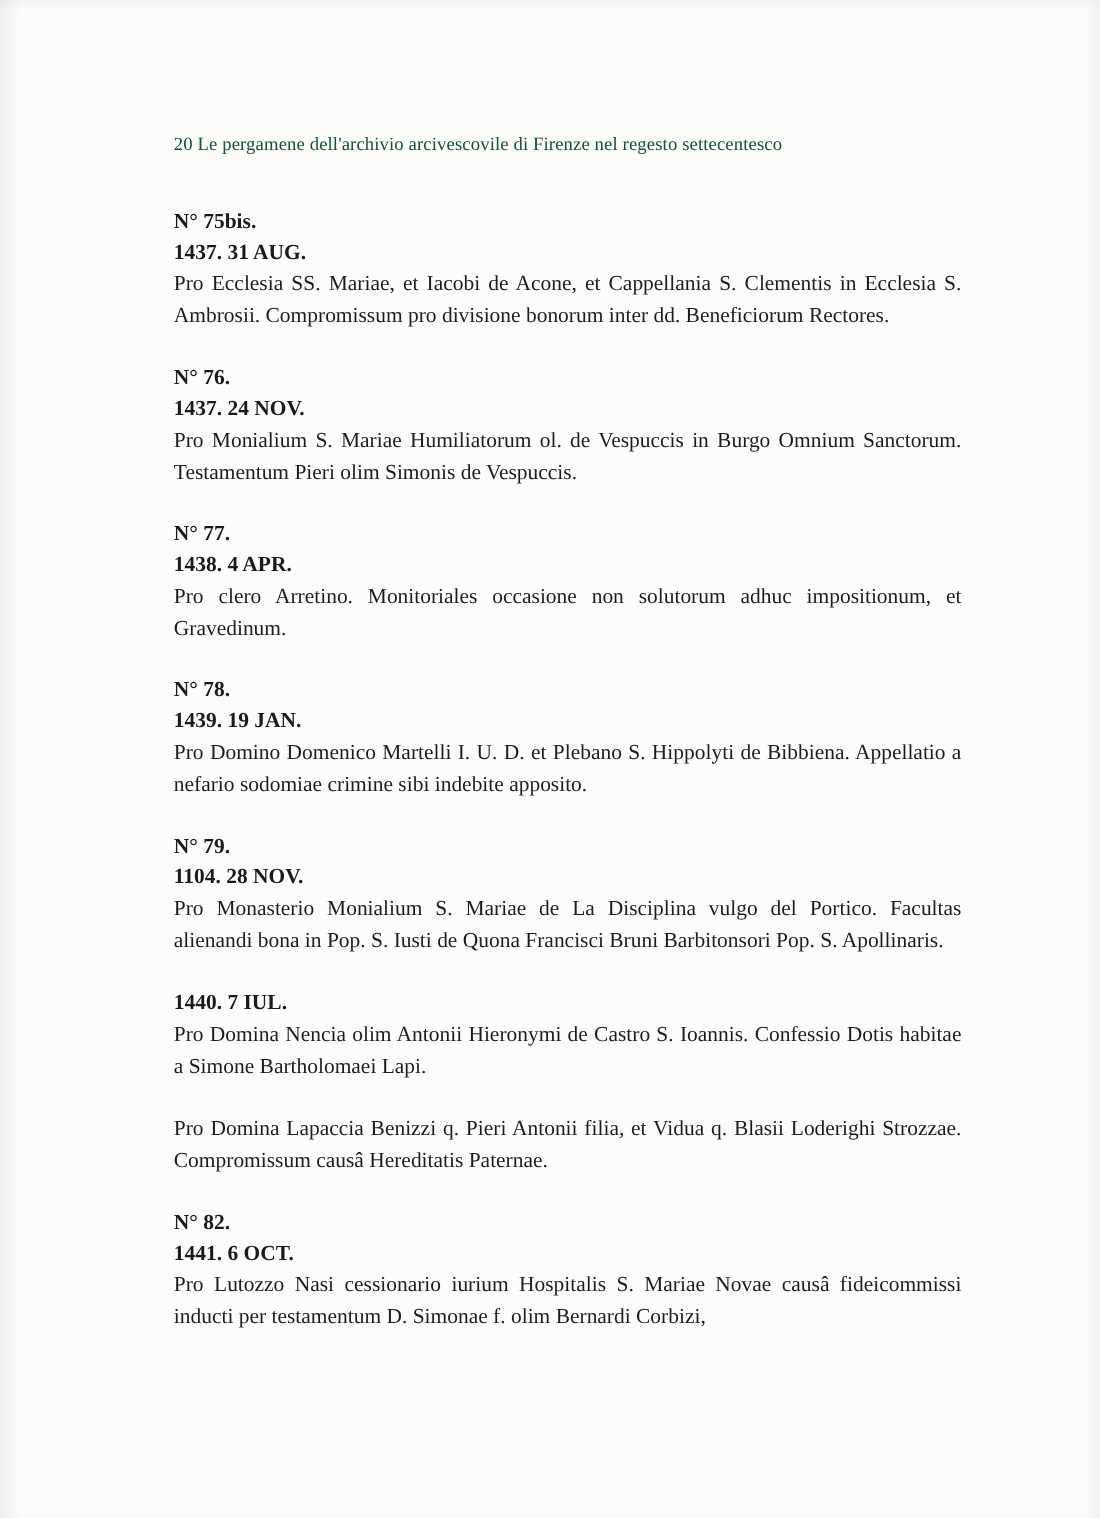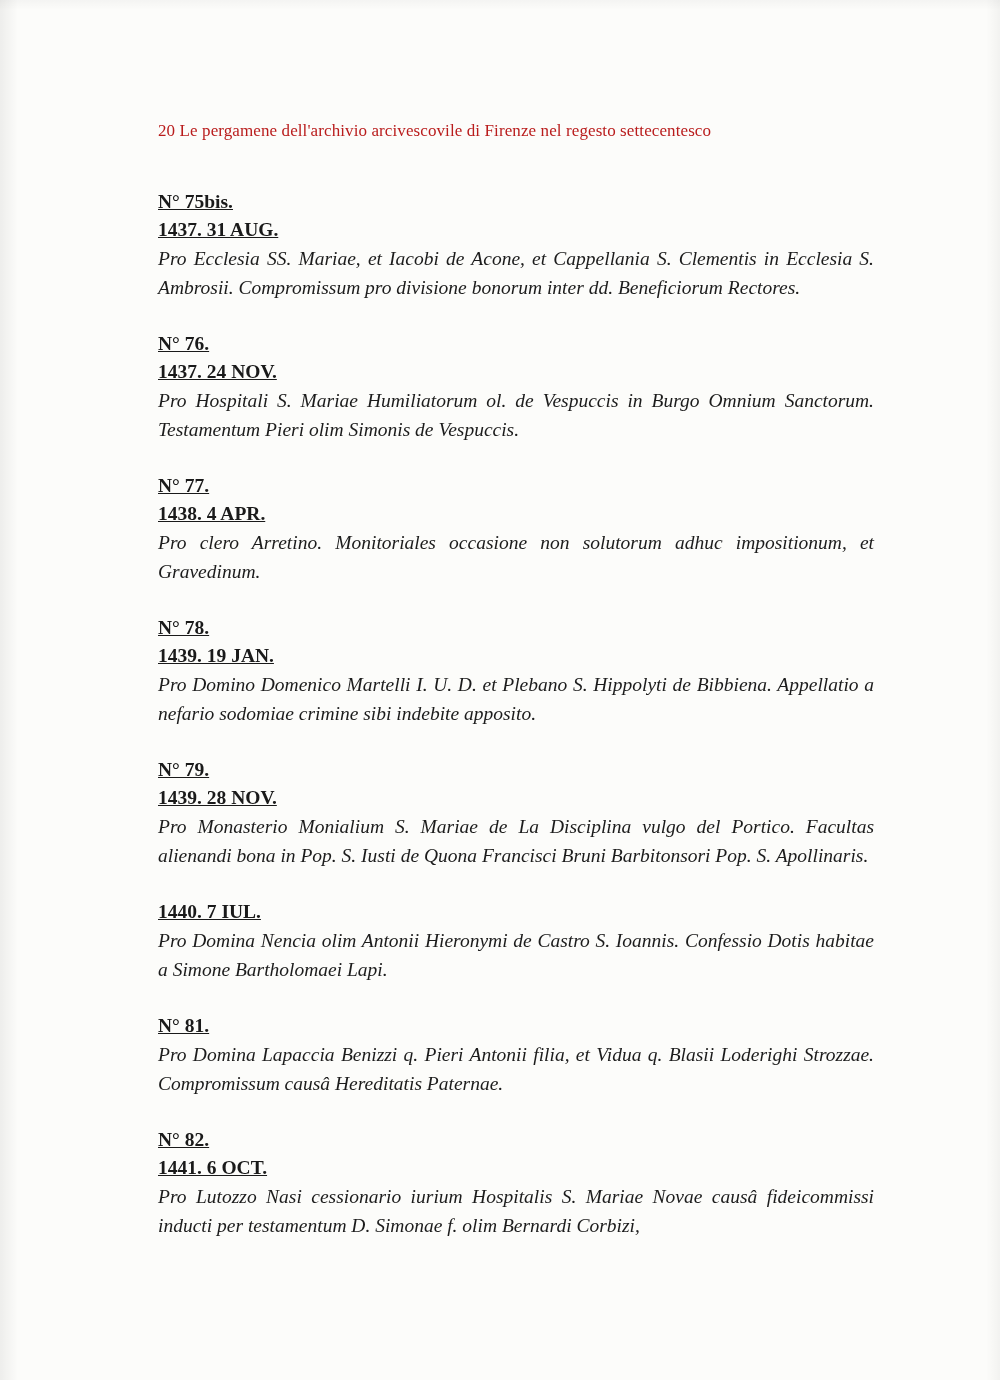--- a/index.html
+++ b/index.html
@@ -28,36 +28,34 @@
   .page-content {
     position: absolute;
     left: 158px;
     top: 120px;
     width: 716px;
   }
   .running-header {
     font-size: 17px;
     line-height: 22px;
     margin: 0 0 46px 0;
-    color: #b91c1c;
+    color: #14532d;
     letter-spacing: 0.1px;
   }
   .entry {
     margin-bottom: 28px;
   }
   .entry-number,
   .entry-date {
     font-weight: bold;
     font-size: 19.5px;
     line-height: 28px;
     margin: 0;
-    text-decoration: underline;
   }
   .entry-description {
-    font-style: italic;
     font-size: 19.5px;
     line-height: 29px;
     margin: 0 0 0 0;
     text-align: justify;
     color: #1c1c1c;
   }
 </style>
 </head>
 <body>
 
@@ -69,48 +67,47 @@
 
   <div class="entry">
     <div class="entry-number">N° 75bis.</div>
     <div class="entry-date">1437. 31 AUG.</div>
     <p class="entry-description">Pro Ecclesia SS. Mariae, et Iacobi de Acone, et Cappellania S. Clementis in Ecclesia S. Ambrosii. Compromissum pro divisione bonorum inter dd. Beneficiorum Rectores.</p>
   </div>
 
   <div class="entry">
     <div class="entry-number">N° 76.</div>
     <div class="entry-date">1437. 24 NOV.</div>
-    <p class="entry-description">Pro Hospitali S. Mariae Humiliatorum ol. de Vespuccis in Burgo Omnium Sanctorum. Testamentum Pieri olim Simonis de Vespuccis.</p>
+    <p class="entry-description">Pro Monialium S. Mariae Humiliatorum ol. de Vespuccis in Burgo Omnium Sanctorum. Testamentum Pieri olim Simonis de Vespuccis.</p>
   </div>
 
   <div class="entry">
     <div class="entry-number">N° 77.</div>
     <div class="entry-date">1438. 4 APR.</div>
     <p class="entry-description">Pro clero Arretino. Monitoriales occasione non solutorum adhuc impositionum, et Gravedinum.</p>
   </div>
 
   <div class="entry">
     <div class="entry-number">N° 78.</div>
     <div class="entry-date">1439. 19 JAN.</div>
     <p class="entry-description">Pro Domino Domenico Martelli I. U. D. et Plebano S. Hippolyti de Bibbiena. Appellatio a nefario sodomiae crimine sibi indebite apposito.</p>
   </div>
 
   <div class="entry">
     <div class="entry-number">N° 79.</div>
-    <div class="entry-date">1439. 28 NOV.</div>
+    <div class="entry-date">1104. 28 NOV.</div>
     <p class="entry-description">Pro Monasterio Monialium S. Mariae de La Disciplina vulgo del Portico. Facultas alienandi bona in Pop. S. Iusti de Quona Francisci Bruni Barbitonsori Pop. S. Apollinaris.</p>
   </div>
 
   <div class="entry">
     <div class="entry-date">1440. 7 IUL.</div>
     <p class="entry-description">Pro Domina Nencia olim Antonii Hieronymi de Castro S. Ioannis. Confessio Dotis habitae a Simone Bartholomaei Lapi.</p>
   </div>
 
   <div class="entry">
-    <div class="entry-number">N° 81.</div>
     <p class="entry-description">Pro Domina Lapaccia Benizzi q. Pieri Antonii filia, et Vidua q. Blasii Loderighi Strozzae. Compromissum causâ Hereditatis Paternae.</p>
   </div>
 
   <div class="entry">
     <div class="entry-number">N° 82.</div>
     <div class="entry-date">1441. 6 OCT.</div>
     <p class="entry-description">Pro Lutozzo Nasi cessionario iurium Hospitalis S. Mariae Novae causâ fideicommissi inducti per testamentum D. Simonae f. olim Bernardi Corbizi,</p>
   </div>
 
 </div>

